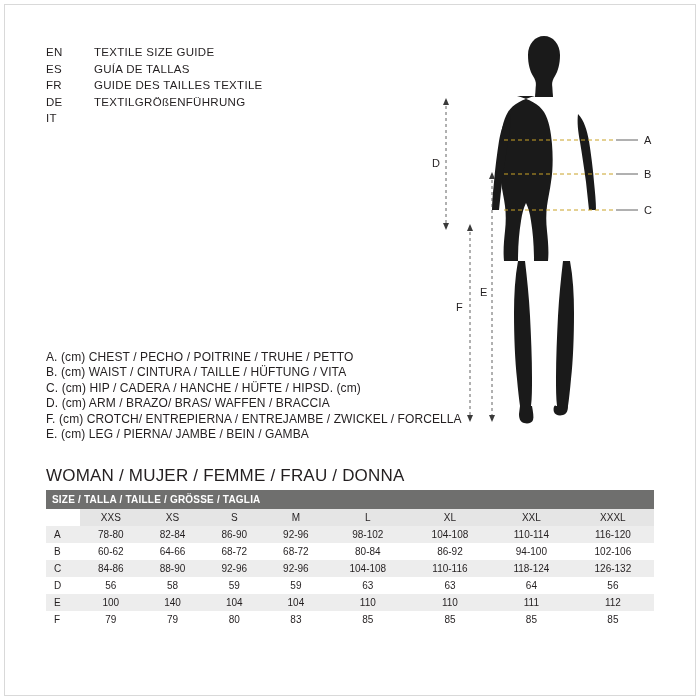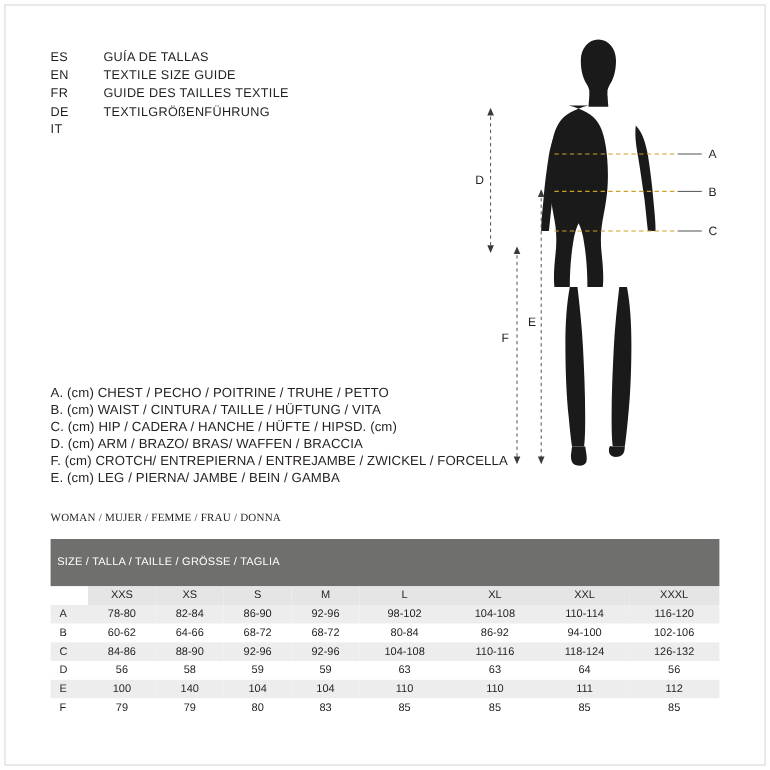--- a/index.html
+++ b/index.html
@@ -28,55 +28,55 @@
 
   
   .legend {
     position:absolute; left:46px; top:350px;
     font-size:12px; line-height:15.4px;
     letter-spacing:0.1px;
   }
 
   .woman-label {
     position:absolute; left:46px; top:466px;
-    font-size:10px; letter-spacing:0.2px;font-family:Liberation Serif, serif;
+    font-size:17px; letter-spacing:0.2px;
   }
 
   
   .diagram { position:absolute; left:370px; top:28px; width:300px; height:420px; }
   .diagram svg { display:block; }
 
   
   .table-wrap { position:absolute; left:46px; top:490px; width:608px; }
   table { border-collapse:collapse; width:100%; font-size:10px; }
   thead th.size-head {
     background:#6f6f6e; color:#ffffff; text-align:left;
-    font-weight:normal; padding:16px 6px; font-size:10px; letter-spacing:0.2px;
+    font-weight:bold; padding:4px 6px; font-size:10px; letter-spacing:0.2px;
   }
   tbody td { padding:3px 4px; height:16px; }
   tbody tr.shade { background:#ededed; }
   tbody tr.plain { background:#ffffff; }
   td.rowlabel { width:34px; padding-left:8px; color:#231f20; }
   td.val { text-align:center; }
   tr.colhead td { background:#e5e5e5; text-align:center; }
   tr.colhead td.rowlabel { background:#ffffff; }
 </style>
 </head>
 <body>
 
 <div class="page-border"></div>
 
 <div class="lang-block">
   <div class="lang-row">
+    <span class="lang-code">EN</span>
+    <span class="lang-text">TEXTILE SIZE GUIDE</span>
+  </div>
+  <div class="lang-row">
     <span class="lang-code">ES</span>
     <span class="lang-text">GUÍA DE TALLAS</span>
-  </div>
-  <div class="lang-row">
-    <span class="lang-code">EN</span>
-    <span class="lang-text">TEXTILE SIZE GUIDE</span>
   </div>
   <div class="lang-row">
     <span class="lang-code">FR</span>
     <span class="lang-text">GUIDE DES TAILLES TEXTILE</span>
   </div>
   <div class="lang-row">
     <span class="lang-code">DE</span>
     <span class="lang-text">TEXTILGRÖßENFÜHRUNG</span>
   </div>
   <div class="lang-row">

